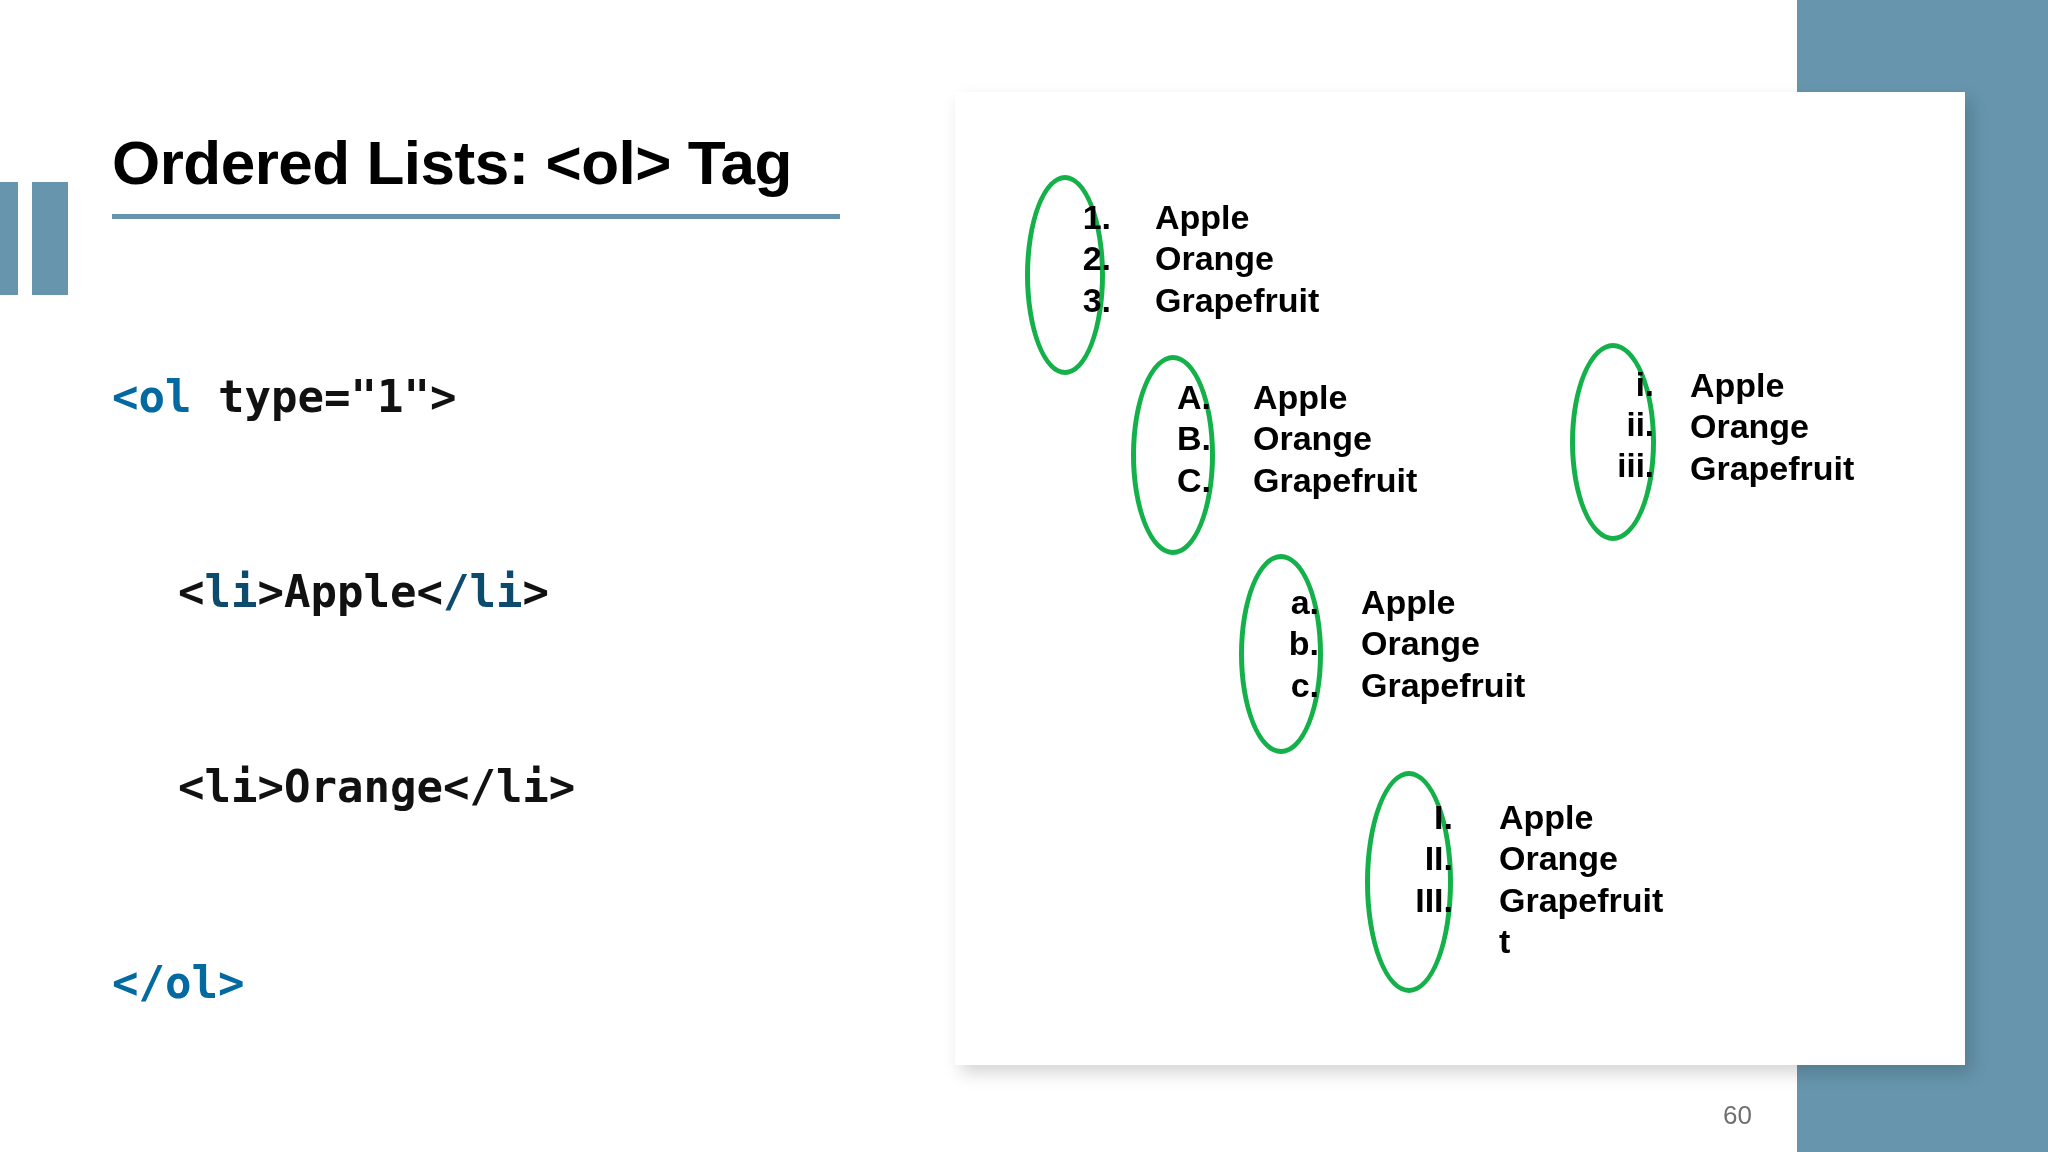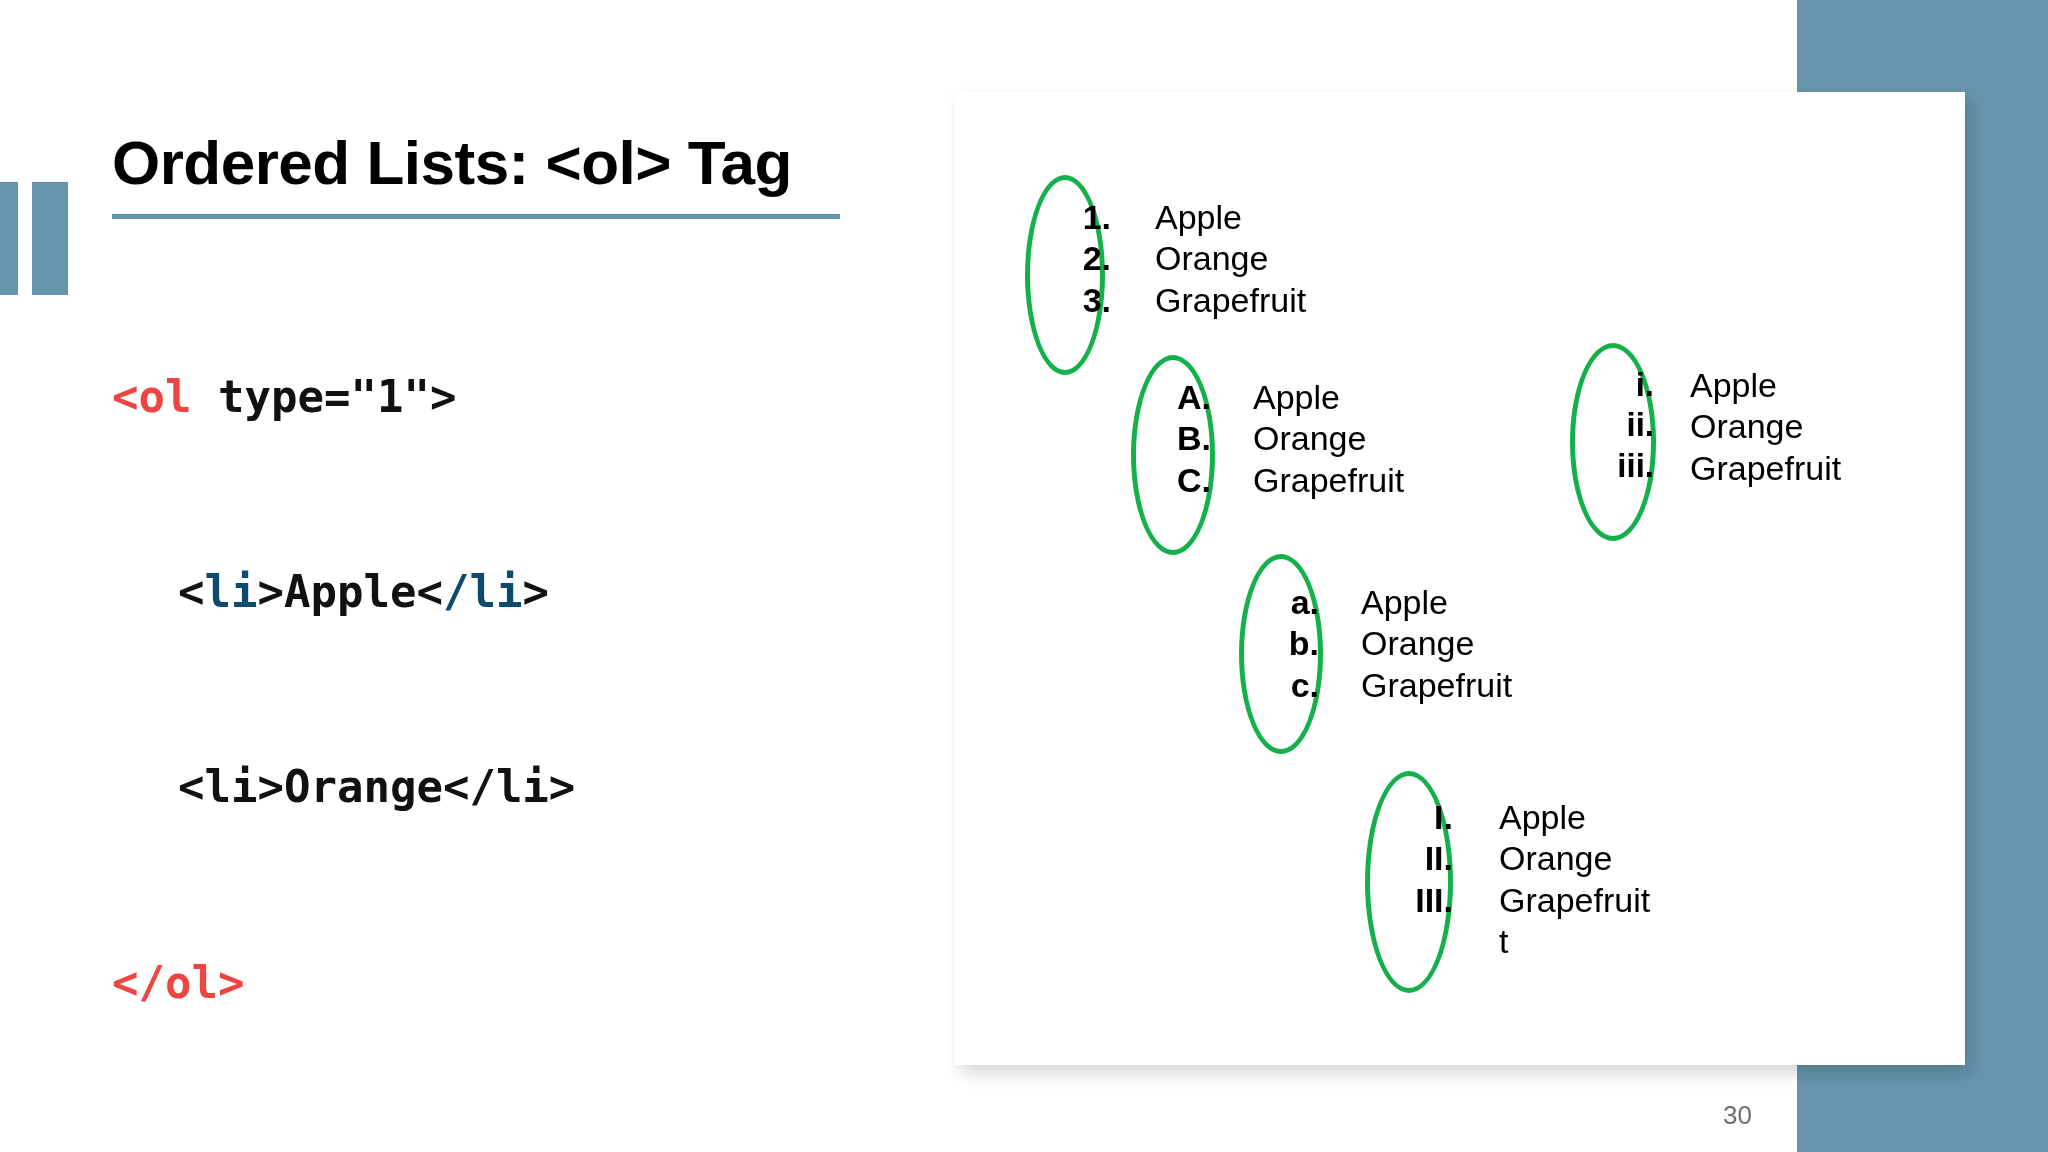--- a/index.html
+++ b/index.html
@@ -65,21 +65,21 @@
     margin-top: 14px;
     font-family: "DejaVu Sans Mono", "Liberation Mono", monospace;
     font-size: 44px;
     font-weight: bold;
     line-height: 1.48;
     color: #111111;
     white-space: pre;
   }
   .code-line { display: block; }
   .code-line.indent { padding-left: 66px; }
-  .tok-tag  { color: #ef4444; }
+  .tok-tag  { color: #0369a1; }
   .tok-li   { color: #0c4a6e; }
   .tok-plain{ color: #111111; }
 
   
   .card {
     position: absolute;
     left: 955px;
     top: 92px;
     width: 1010px;
     height: 973px;
@@ -100,21 +100,21 @@
     align-items: flex-end;
     font-weight: bold;
     color: #000000;
     z-index: 2;
   }
   .markers .mk { line-height: 1.22; }
 
   .items {
     display: flex;
     flex-direction: column;
-    font-weight: normal;
+    font-weight: bold;
     color: #000000;
     z-index: 2;
   }
   .items .it { line-height: 1.22; }
 
   
   .ellipse {
     position: absolute;
     border: 5px solid #14b04a;
     border-radius: 50%;
@@ -223,15 +223,15 @@
       <div class="items" style="font-size:34px; margin-left:46px;">
         <span class="it">Apple</span>
         <span class="it">Orange</span>
         <span class="it">Grapefruit</span>
         <span class="it">t</span>
       </div>
     </div>
 
   </div>
 
-  <div class="slide-number">30</div>
+  <div class="slide-number">60</div>
 
 </div>
 
 </body></html>

